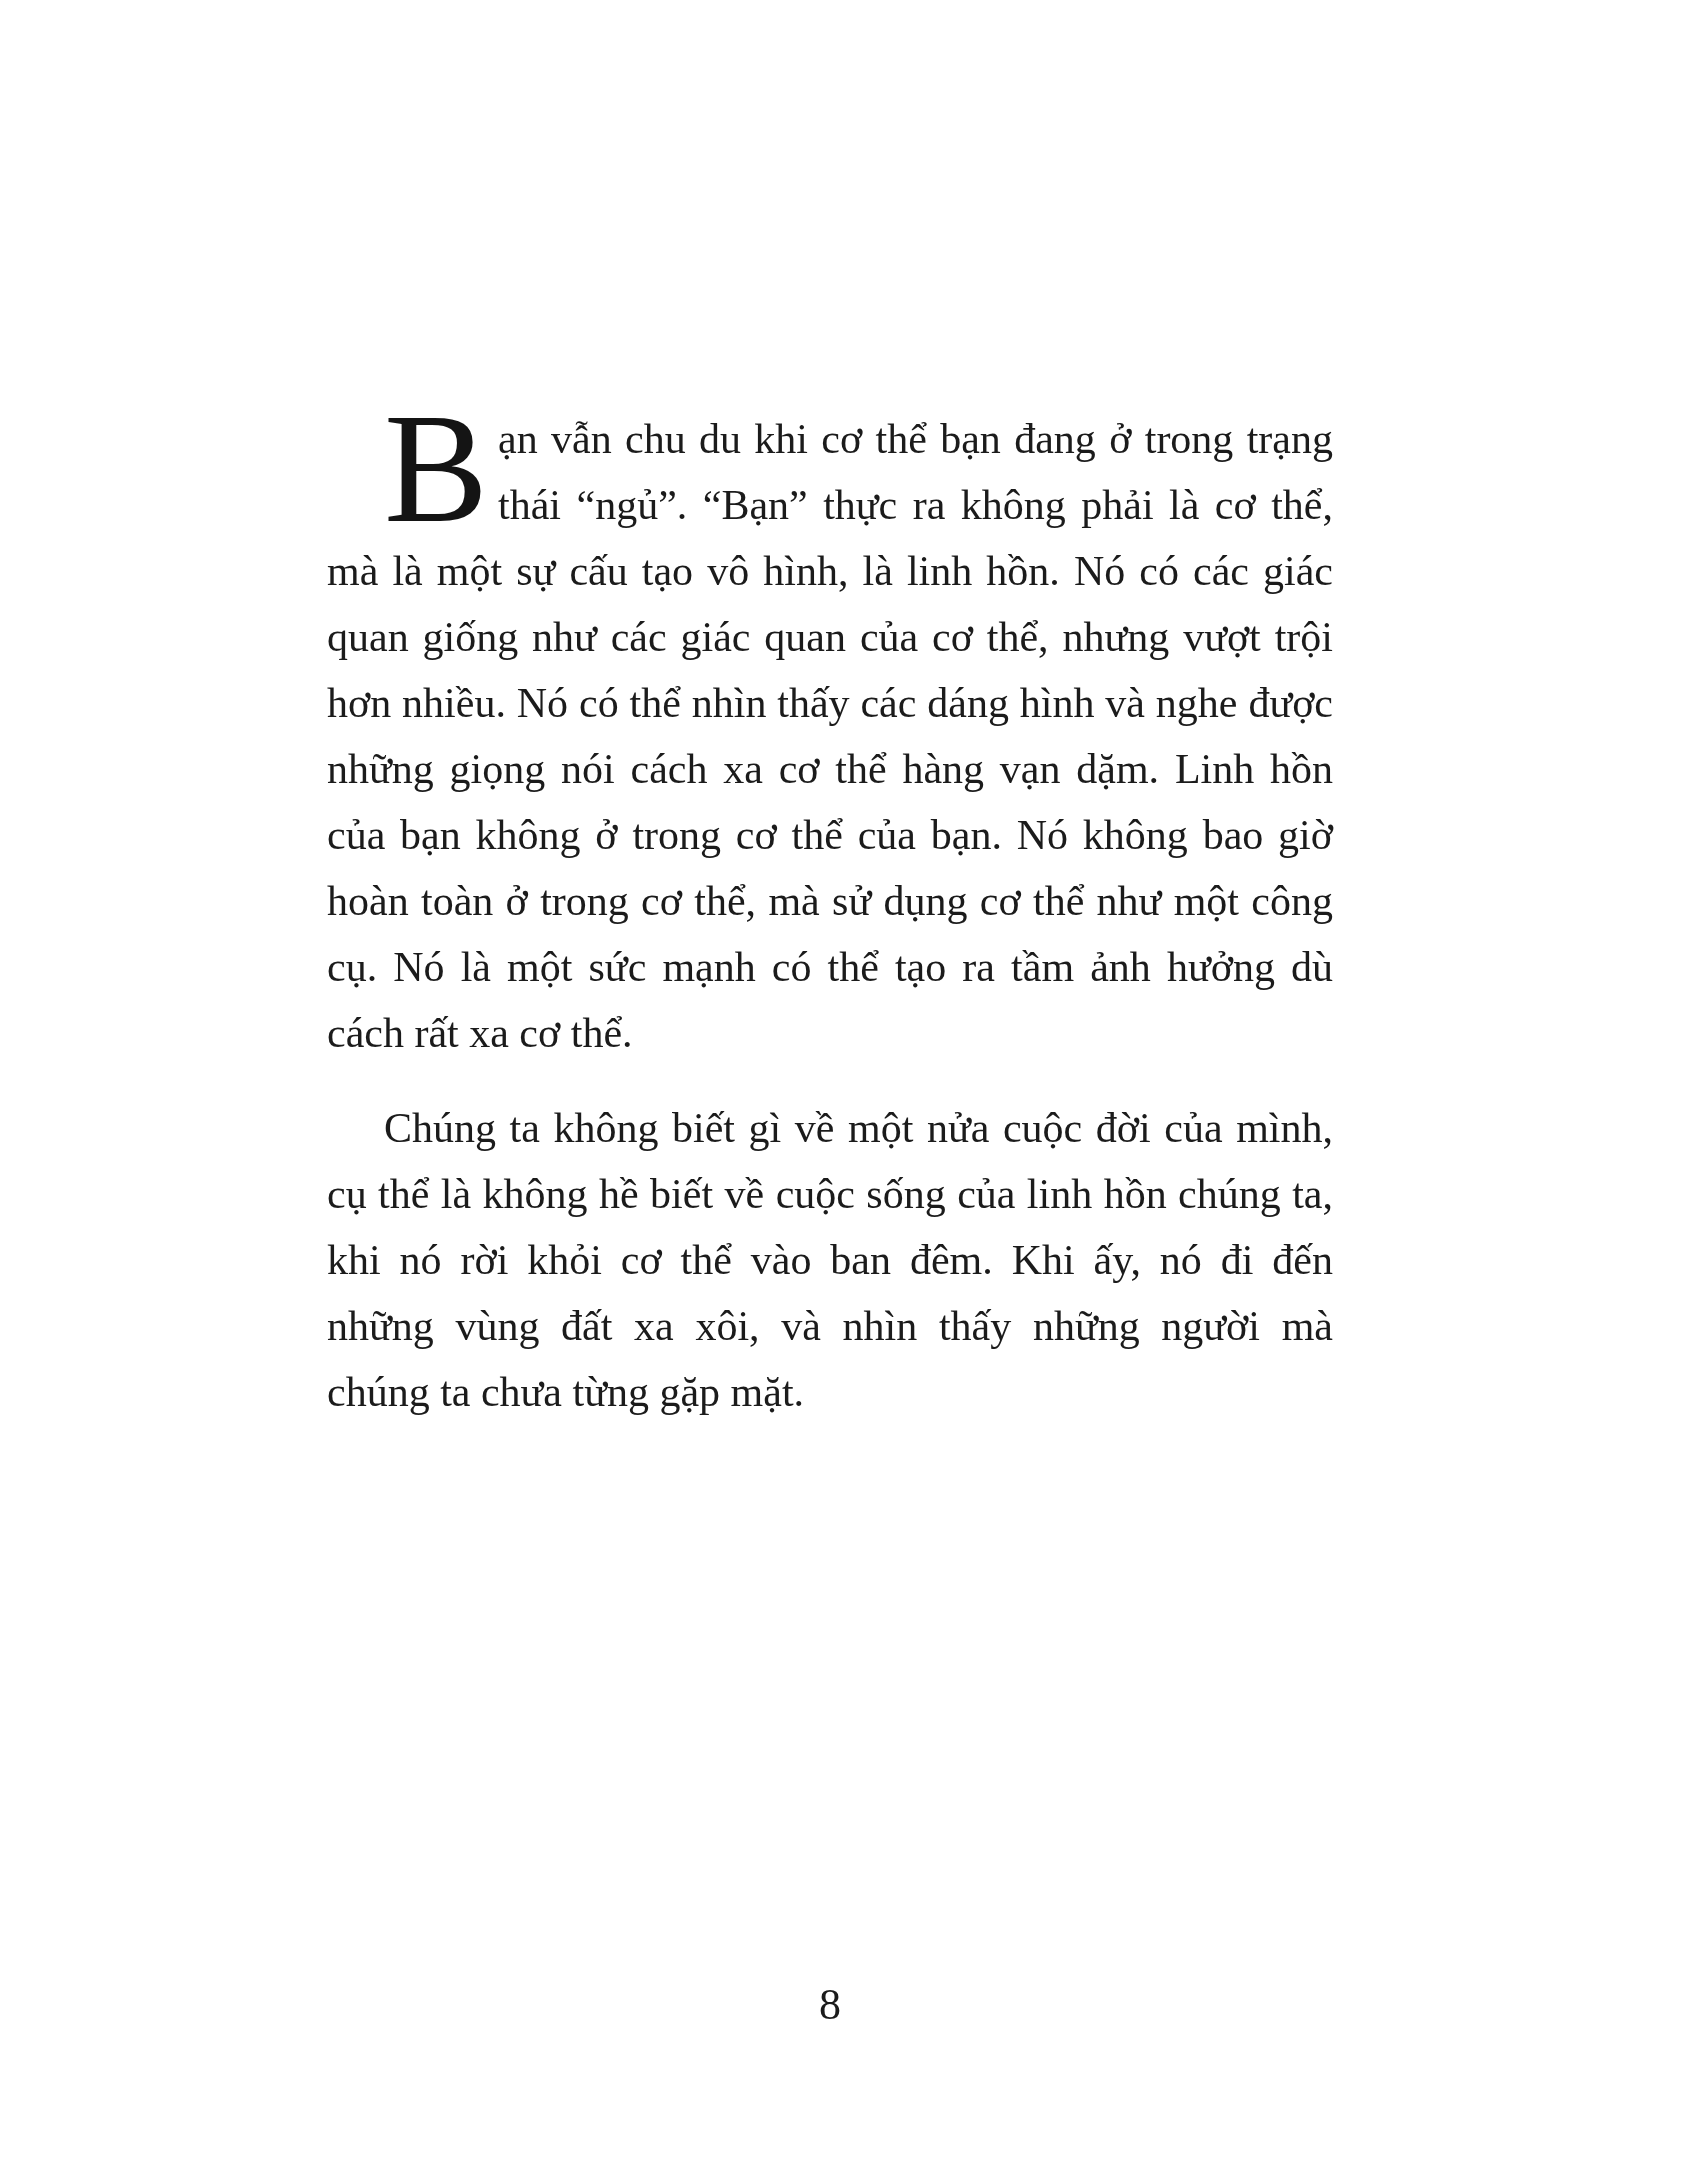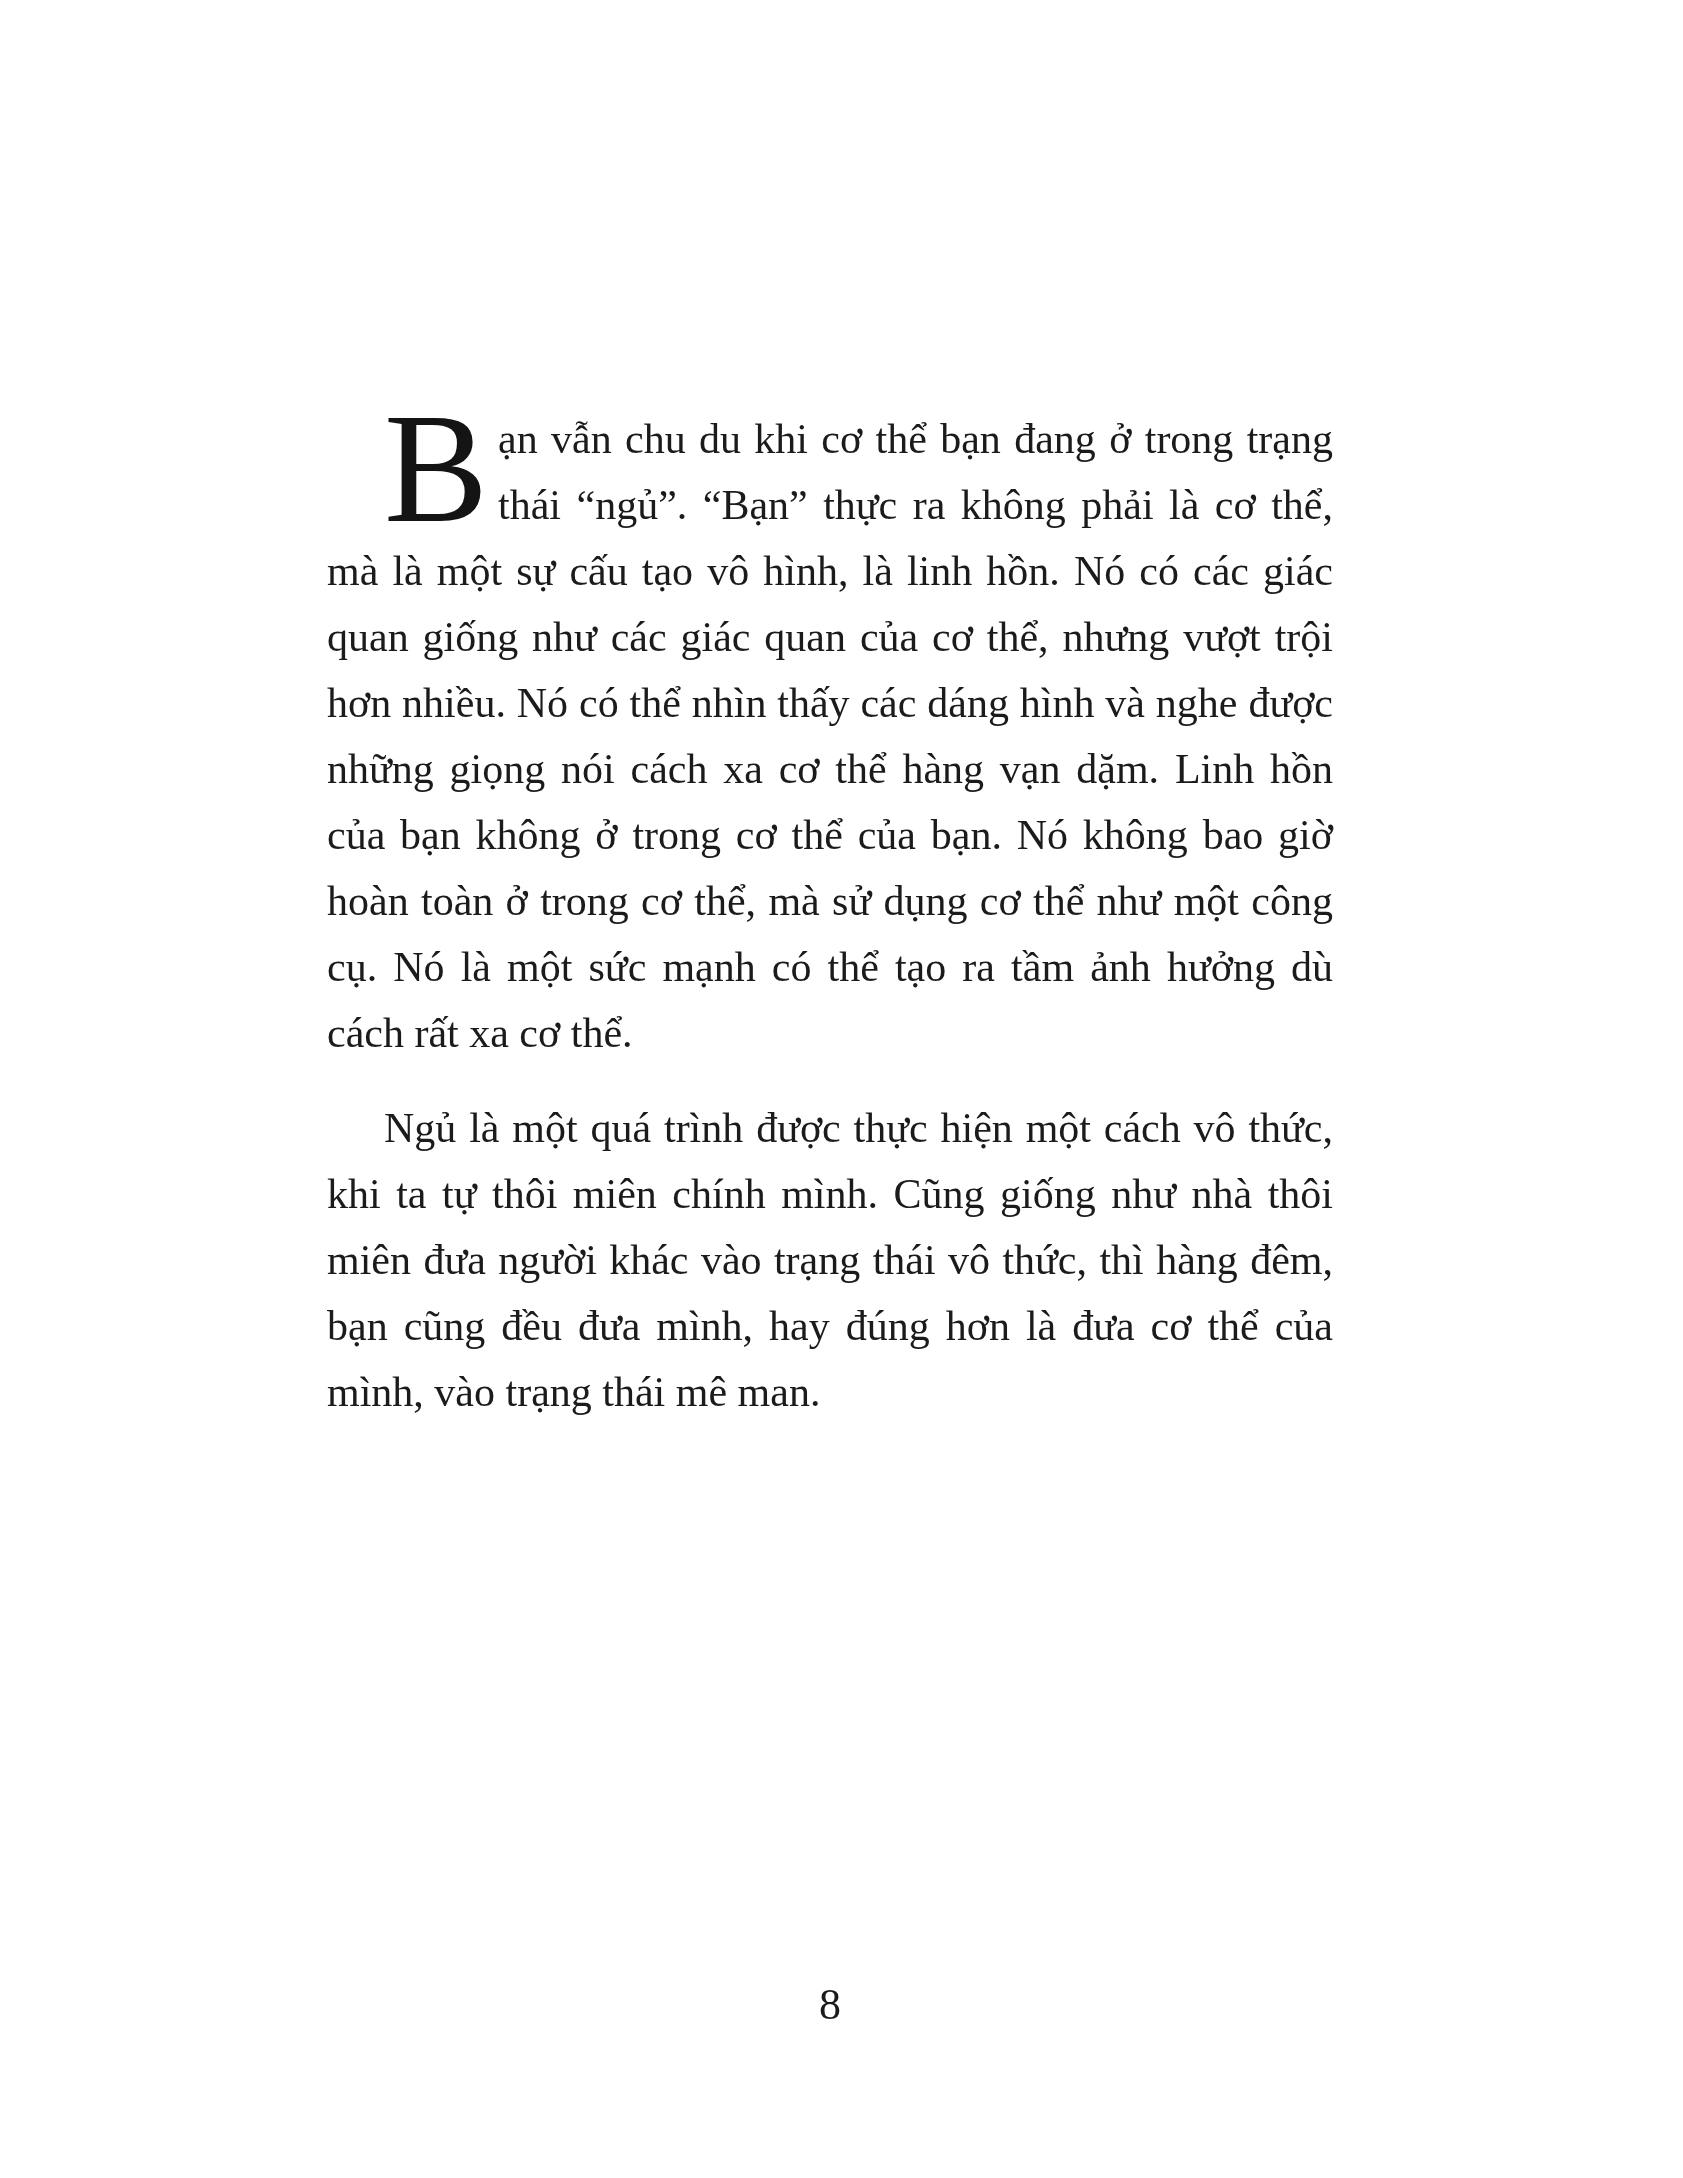--- a/index.html
+++ b/index.html
@@ -52,18 +52,18 @@
   }
 </style>
 </head>
 <body>
 
 <main>
   <section class="text-block">
     <p>
       <span class="dropcap">B</span><span>ạn vẫn chu du khi cơ thể bạn đang ở trong trạng thái “ngủ”. “Bạn” thực ra không phải là cơ thể, mà là một sự cấu tạo vô hình, là linh hồn. Nó có các giác quan giống như các giác quan của cơ thể, nhưng vượt trội hơn nhiều. Nó có thể nhìn thấy các dáng hình và nghe được những giọng nói cách xa cơ thể hàng vạn dặm. Linh hồn của bạn không ở trong cơ thể của bạn. Nó không bao giờ hoàn toàn ở trong cơ thể, mà sử dụng cơ thể như một công cụ. Nó là một sức mạnh có thể tạo ra tầm ảnh hưởng dù cách rất xa cơ thể.</span>
     </p>
-    <p>Ngủ là một quá trình được thực hiện một cách vô thức, khi ta tự thôi miên chính mình. Cũng giống như nhà thôi miên đưa người khác vào trạng thái vô thức, thì hàng đêm, bạn cũng đều đưa mình, hay đúng hơn là đưa cơ thể của mình, vào trạng thái mê man.</p>
+    <p>Chúng ta không biết gì về một nửa cuộc đời của mình, cụ thể là không hề biết về cuộc sống của linh hồn chúng ta, khi nó rời khỏi cơ thể vào ban đêm. Khi ấy, nó đi đến những vùng đất xa xôi, và nhìn thấy những người mà chúng ta chưa từng gặp mặt.</p>
   </section>
 
   <footer class="page-number">8</footer>
 </main>
 
 
 </body></html>

